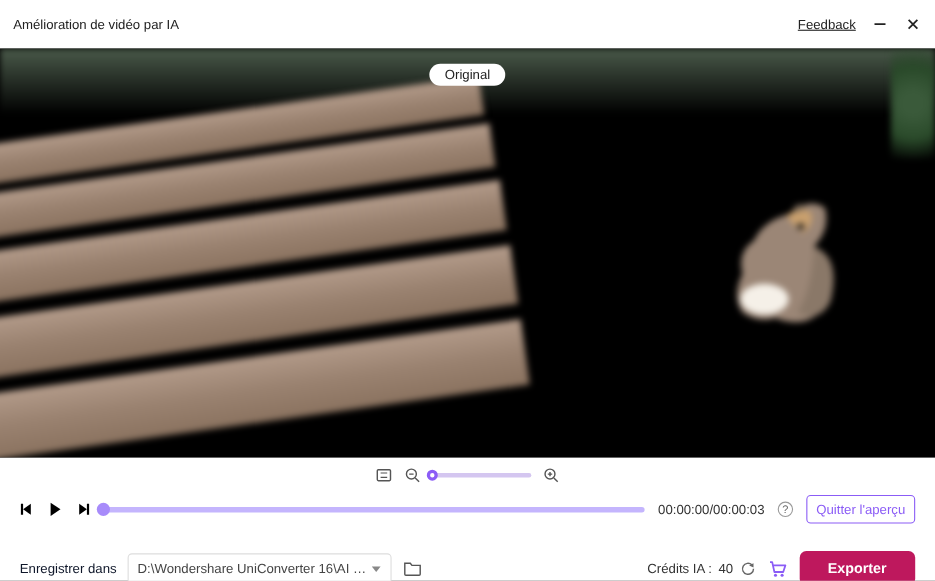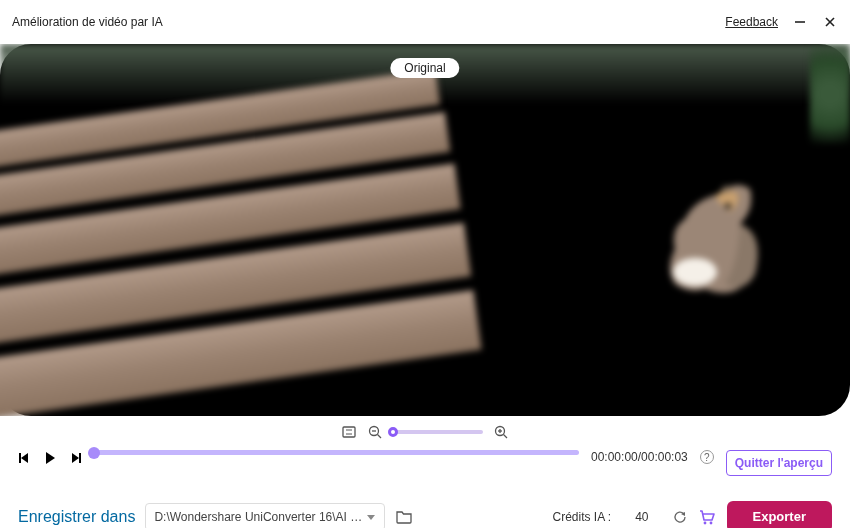--- a/index.html
+++ b/index.html
@@ -2,49 +2,49 @@
 <html><head>
 <meta charset="utf-8">
 <style>
   * { box-sizing: border-box; margin: 0; padding: 0; font-family: -apple-system, BlinkMacSystemFont, "Segoe UI", Arial, sans-serif; }
   body { width: 850px; height: 528px; background: #fff; overflow: hidden; }
   .titlebar { display: flex; align-items: center; justify-content: space-between; padding: 6px 12px; height: 44px; }
   .titlebar .title { font-size: 12px; color: #222; }
   .titlebar .right { display: flex; align-items: center; gap: 14px; }
   .titlebar .feedback { font-size: 12px; color: #222; text-decoration: underline; cursor: pointer; }
   .winbtn { width: 16px; height: 16px; display: flex; align-items: center; justify-content: center; cursor: pointer; color: #222; }
-  .preview { position: relative; width: 100%; height: 372px; background: #000; display: flex; border-radius: 31px; }
+  .preview { position: relative; width: 100%; height: 372px; background: #000; display: flex; }
   .pane { flex: 1; position: relative; display: flex; align-items: center; justify-content: center; overflow: hidden; }
   .pane + .pane { border-left: 1px solid #000; }
   .badge { position: absolute; top: 14px; left: 50%; transform: translateX(-50%); background: #fff; color: #222; font-size: 12px; padding: 3px 14px; border-radius: 12px; z-index: 10; }
   .board { position: absolute; top: 58px; left: -10px; right: -10px; height: 280px; }
   .plank { position: absolute; background: linear-gradient(180deg, #b39b8a 0%, #9a8270 50%, #8a725f 100%); box-shadow: 0 2px 4px rgba(0,0,0,0.3); }
   .greenery1 { position: absolute; top: 0; right: 0; width: 40px; height: 100px; background: radial-gradient(circle, #3a5a3a 20%, #2a4a2a 60%, transparent 100%); }
   .greenery2 { position: absolute; top: 0; left: 0; width: 100%; height: 60px; background: linear-gradient(180deg, #4a5a4a, transparent); }
   .squirrel { position: absolute; top: 120px; right: 90px; width: 140px; height: 140px; z-index: 5; }
   .blur .board, .blur .squirrel, .blur .greenery1, .blur .greenery2 { filter: blur(3px); }
   .controls1 { display: flex; align-items: center; justify-content: center; gap: 10px; padding: 8px 0 4px; }
   .ctrl-ic { width: 16px; height: 16px; color: #555; cursor: pointer; display: flex; align-items: center; justify-content: center; }
   .zoom-track { position: relative; width: 90px; height: 4px; background: #d4c6f0; border-radius: 2px; }
   .zoom-thumb { position: absolute; left: 0%; top: 50%; transform: translate(-50%,-50%); width: 10px; height: 10px; background: #fff; border: 3px solid #8b5cf6; border-radius: 50%; }
-  .controls2 { display: flex; align-items: flex-start; gap: 12px; padding: 6px 18px 10px; }
+  .controls2 { display: flex; align-items: center; gap: 12px; padding: 6px 18px 10px; }
   .play-group { display: flex; align-items: center; gap: 10px; }
   .play-ic { color: #000; cursor: pointer; display: flex; align-items: center; justify-content: center; }
   .timeline { flex: 1; height: 5px; background: #c4b5fd; border-radius: 3px; position: relative; cursor: pointer; }
   .timeline-thumb { position: absolute; left: 0%; top: 50%; transform: translate(-50%,-50%); width: 12px; height: 12px; background: #a78bfa; border-radius: 50%; }
   .time-text { font-size: 12px; color: #333; }
   .help-ic { width: 14px; height: 14px; border: 1px solid #999; border-radius: 50%; display: flex; align-items: center; justify-content: center; font-size: 10px; color: #666; cursor: pointer; }
-  .quit-btn { border: 1px solid #8b5cf6; color: #8b5cf6; background: #fff; font-size: 12px; font-weight: 700; padding: 5px 8px; border-radius: 4px; cursor: pointer; }
+  .quit-btn { border: 1px solid #8b5cf6; color: #8b5cf6; background: #fff; font-size: 12px; font-weight: 400; padding: 5px 8px; border-radius: 4px; cursor: pointer; }
   .bottombar { display: flex; align-items: center; gap: 10px; padding: 14px 18px 16px; border-top: 1px solid rgba(0,0,0,0); }
-  .save-label { font-size: 16px; color: #0369a1; }
+  .save-label { font-size: 12px; color: #0f172a; }
   .path-select { display: flex; align-items: center; justify-content: space-between; width: 240px; height: 28px; border: 1px solid #ddd; border-radius: 4px; padding: 0 8px; font-size: 12px; color: #444; cursor: pointer; background: #fff; }
   .path-text { overflow: hidden; white-space: nowrap; text-overflow: ellipsis; max-width: 210px; }
   .folder-ic { width: 18px; height: 18px; color: #555; cursor: pointer; }
   .spacer { flex: 1; }
-  .credits { font-size: 12px; color: #333; display: flex; align-items: center; gap: 24px; }
+  .credits { font-size: 12px; color: #333; display: flex; align-items: center; gap: 6px; }
   .refresh-ic { width: 14px; height: 14px; color: #666; cursor: pointer; }
   .cart-ic { width: 20px; height: 20px; color: #8b5cf6; cursor: pointer; }
   .export-btn { background: #be185d; color: #fff; border: none; font-size: 13px; font-weight: 600; padding: 8px 26px; border-radius: 6px; cursor: pointer; }
 </style>
 </head>
 <body>
 
 <div class="titlebar">
   <div class="title">Amélioration de vidéo par IA</div>
   <div class="right">

